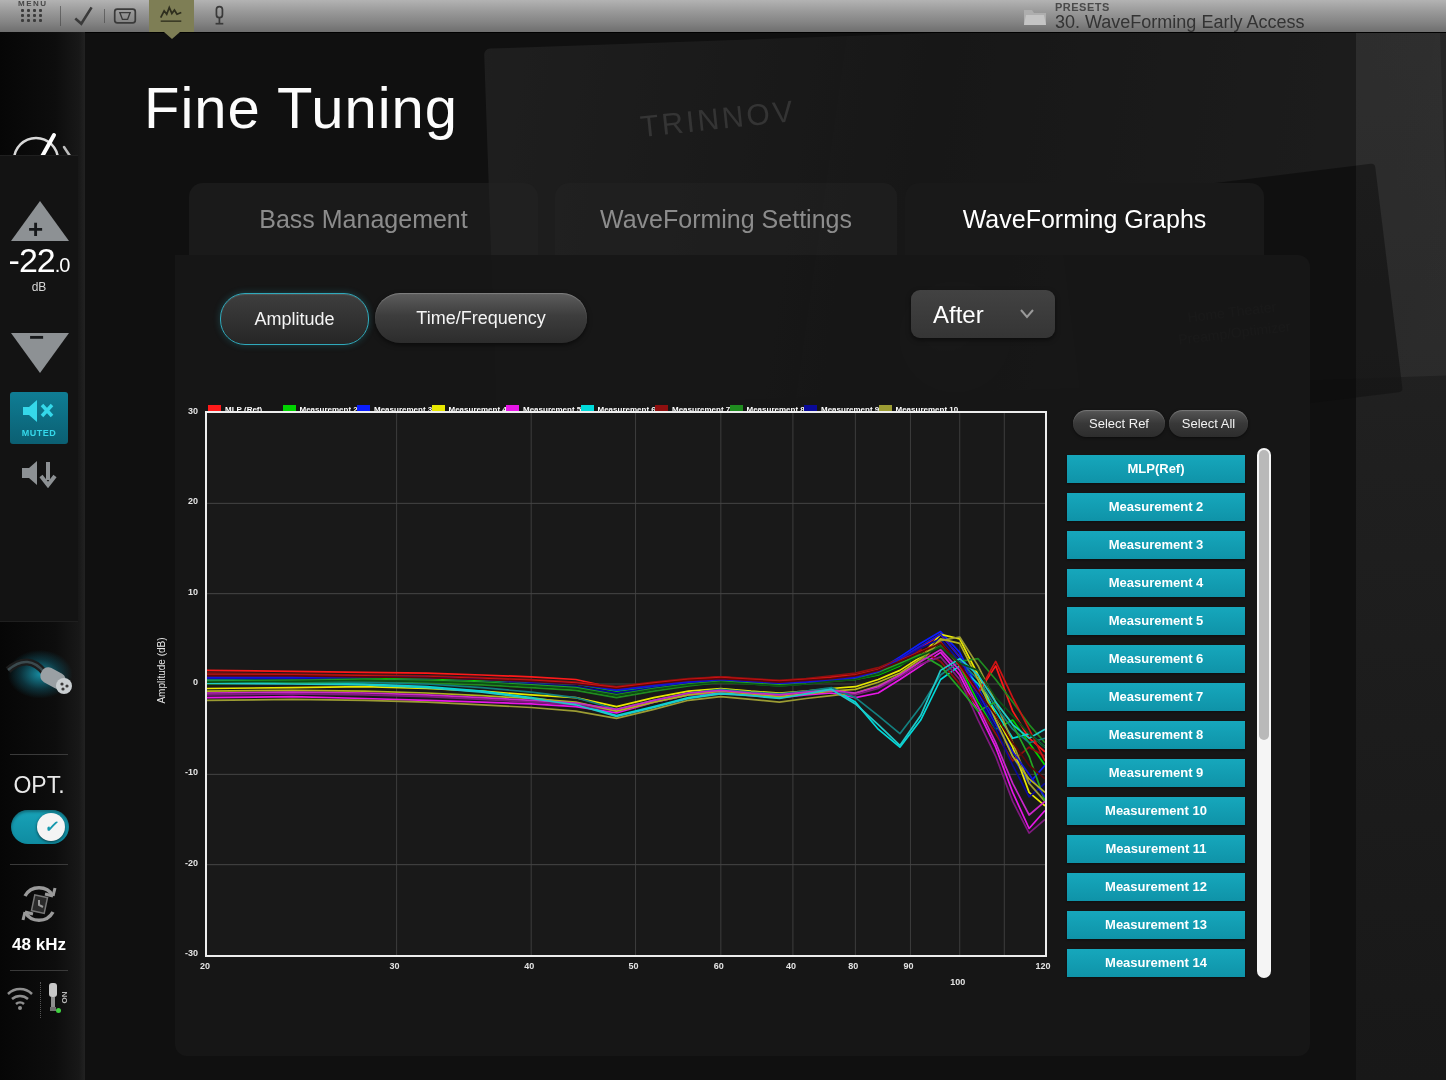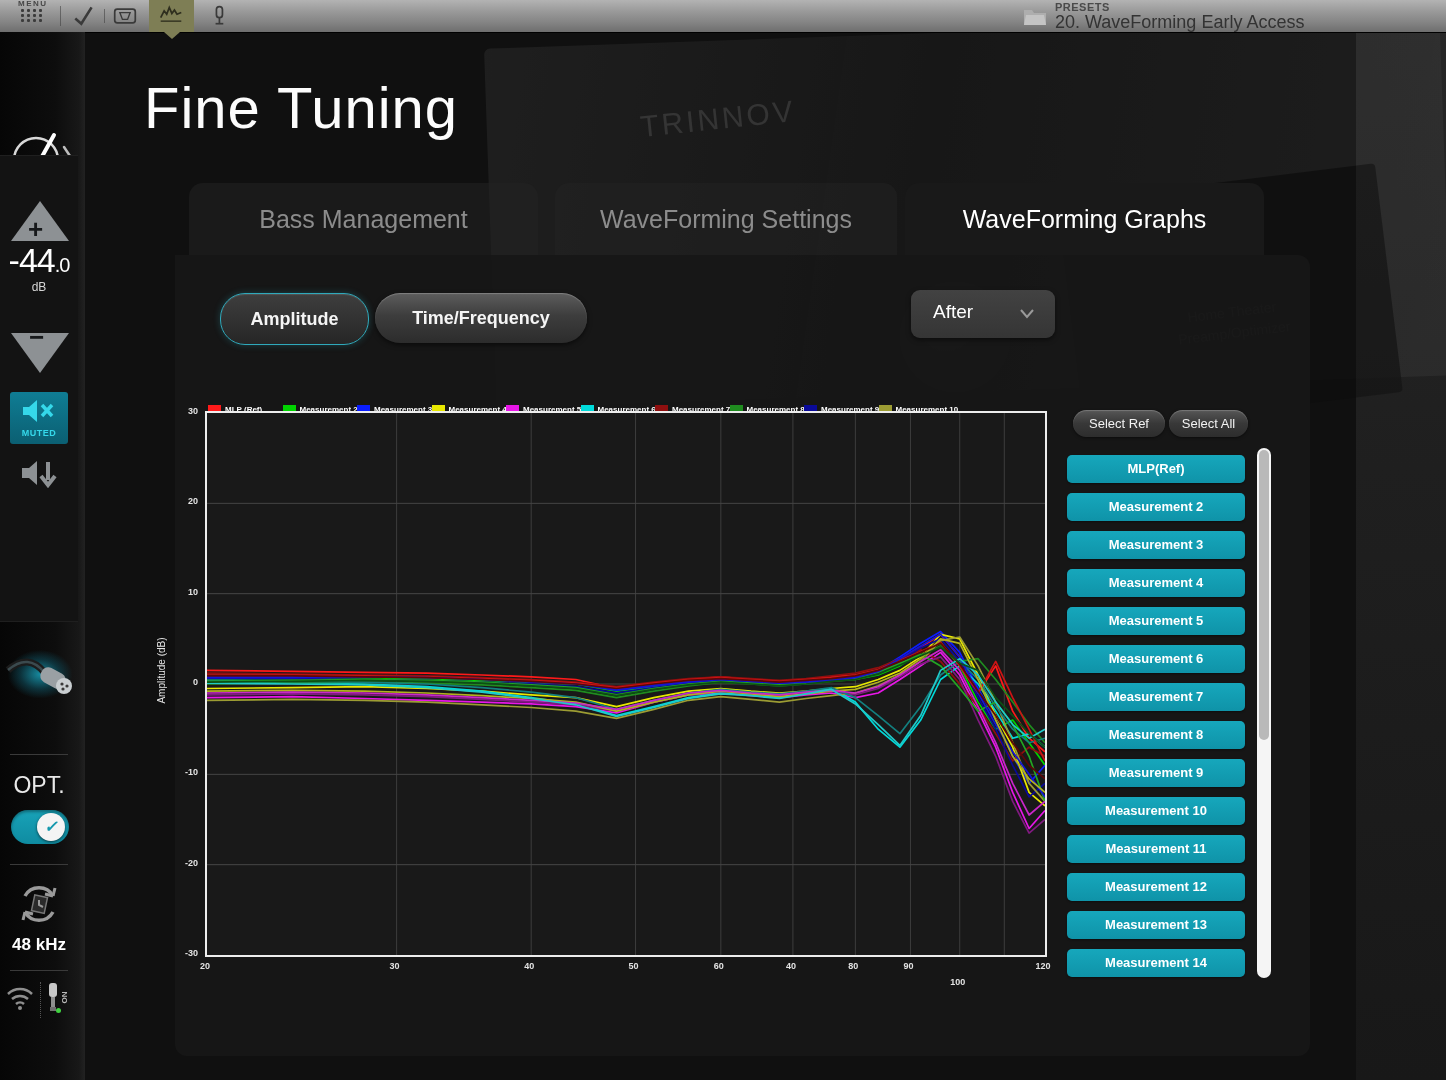--- a/index.html
+++ b/index.html
@@ -78,27 +78,27 @@
   .tab{top:183px;height:72px;border-radius:14px 14px 0 0;text-align:center;line-height:72px;
     font-size:25px;font-weight:300;color:#8c8c8c;background:rgba(34,34,34,.55);}
   #tab-0{left:189px;width:349px;}
   #tab-1{left:555px;width:342px;}
   #tab-2{left:905px;width:359px;background:#191919;color:#fff;}
   #panel{left:175px;top:255px;width:1135px;height:801px;background:rgba(23,23,23,.92);
     border-radius:0 12px 12px 12px;}
 
   .pill{height:50px;border-radius:25px;text-align:center;color:#f5f5f5;font-size:18px;
     background:linear-gradient(180deg,#5d5d5d,#3d3d3d 45%,#2c2c2c);
-    box-shadow:inset 0 1px 1px rgba(255,255,255,.22),0 2px 5px rgba(0,0,0,.55);line-height:50px;font-weight:bold;}
+    box-shadow:inset 0 1px 1px rgba(255,255,255,.22),0 2px 5px rgba(0,0,0,.55);line-height:50px;}
   #btn-amplitude{left:220px;top:293px;width:147px;background:linear-gradient(180deg,#3e3e3e,#262626);
     border:1px solid #2fa9bb;box-shadow:0 0 7px rgba(47,169,187,.3),inset 0 1px 1px rgba(255,255,255,.12);}
   #btn-timefreq{left:375px;top:293px;width:212px;}
   #dropdown-after{left:911px;top:290px;width:144px;height:48px;border-radius:9px;
     background:linear-gradient(180deg,#424242,#353535);box-shadow:0 2px 5px rgba(0,0,0,.5);}
-  #dropdown-after span{position:absolute;left:22px;top:11px;font-size:19px;color:#fff;}
+  #dropdown-after span{position:absolute;left:22px;top:11px;font-size:24px;color:#fff;}
 
   
   #legend{left:208px;top:380px;width:760px;display:grid;grid-template-columns:repeat(10,74.5px);
     grid-row-gap:3px;margin-top:24px;}
   .lg-item{display:flex;align-items:center;height:11px;}
   .lg-sw{width:13px;height:10px;margin-right:4px;flex:none;}
   .lg-tx{font-size:8px;font-weight:bold;color:#fff;white-space:nowrap;}
 
   
   #chart{left:150px;top:395px;width:925px;height:600px;}
@@ -109,21 +109,21 @@
   #ylab{position:absolute;left:-22px;top:270px;font-size:10px;color:#e3e3e3;transform:rotate(-90deg);}
   #xlab{position:absolute;left:55px;top:578px;width:838px;text-align:center;font-size:10px;color:#e3e3e3;}
 
   
   .sel-btn{top:410px;height:27px;border-radius:14px;text-align:center;line-height:27px;
     font-size:13px;color:#f2f2f2;background:linear-gradient(180deg,#575757,#383838 50%,#2d2d2d);
     box-shadow:inset 0 1px 1px rgba(255,255,255,.2),0 1px 3px rgba(0,0,0,.5);}
   #btn-selref{left:1073px;width:92px;}
   #btn-selall{left:1169px;width:79px;}
   #meas-list{left:1067px;top:455px;width:178px;}
-  .meas-btn{height:28px;margin-bottom:10px;border-radius:5px;text-align:center;line-height:28px;
+  .meas-btn{height:28px;margin-bottom:10px;border-radius:0;text-align:center;line-height:28px;
     font-size:13px;font-weight:bold;color:#fff;
     background:linear-gradient(180deg,#16a7bc,#0f93a8);box-shadow:0 1px 2px rgba(0,0,0,.4);}
   #scrollbar{left:1257px;top:448px;width:14px;height:530px;background:#f5f5f5;border-radius:7px;}
   #scroll-thumb{position:absolute;left:2px;top:2px;width:10px;height:290px;background:#b9b9b9;border-radius:5px;}
 </style>
 </head>
 <body>
 
 <div id="stage">
 
@@ -172,34 +172,34 @@
     <svg class="abs tb-icon" style="left:206px;" viewBox="0 0 28 28">
       <rect x="11" y="3" width="7" height="13" rx="3.5" fill="none" stroke="#3a3a3a" stroke-width="2"></rect>
       <line x1="14.5" y1="16" x2="14.5" y2="23" stroke="#3a3a3a" stroke-width="2"></line>
       <line x1="10" y1="23" x2="19" y2="23" stroke="#3a3a3a" stroke-width="2"></line>
       </svg>
     <svg class="abs" style="left:1022px;top:6px;width:26px;height:22px;" viewBox="0 0 26 22">
       <path d="M2,4 L10,4 L12,7 L24,7 L24,19 L2,19 Z" fill="#aeaeae"></path>
       <path d="M4,9 L22,9 L24,19 L2,19 Z" fill="#c4c4c4"></path>
       </svg>
     <div class="abs" id="presets-label">PRESETS</div>
-    <div class="abs" id="preset-name">20. WaveForming Early Access</div>
+    <div class="abs" id="preset-name">30. WaveForming Early Access</div>
   </div>
 
   <div class="abs" id="sidebar">
     <svg class="abs" id="logo" viewBox="0 0 70 62">
       <circle cx="28" cy="33" r="22" fill="none" stroke="#d8d8d8" stroke-width="2.5"></circle>
       <path d="M16,33 L26,44 L46,8" fill="none" stroke="#ffffff" stroke-width="4" stroke-linecap="round"></path>
       <path d="M56,20 L64,32 L56,44" fill="none" stroke="#bdbdbd" stroke-width="2.5" stroke-linecap="round"></path>
     </svg>
 
     <div class="abs" id="vol-section">
       <div class="abs tri" id="vol-up"></div>
       <div class="abs" id="vol-up-plus">+</div>
-      <div class="abs" id="vol-value"><span>-44</span><small>.0</small></div>
+      <div class="abs" id="vol-value"><span>-22</span><small>.0</small></div>
       <div class="abs" id="vol-unit">dB</div>
       <div class="abs tri" id="vol-down"></div>
       <div class="abs" id="vol-down-minus">−</div>
       <div class="abs" id="mute-btn">
         <svg class="abs" style="left:11px;top:6px;width:36px;height:26px;" viewBox="0 0 36 26">
           <path d="M2,9 L8,9 L16,2 L16,24 L8,17 L2,17 Z" fill="#35d8ea"></path>
           <line x1="21" y1="7" x2="31" y2="18" stroke="#35d8ea" stroke-width="3.5"></line>
           <line x1="31" y1="7" x2="21" y2="18" stroke="#35d8ea" stroke-width="3.5"></line>
           </svg>
         <div class="abs" id="mute-label">MUTED</div>

